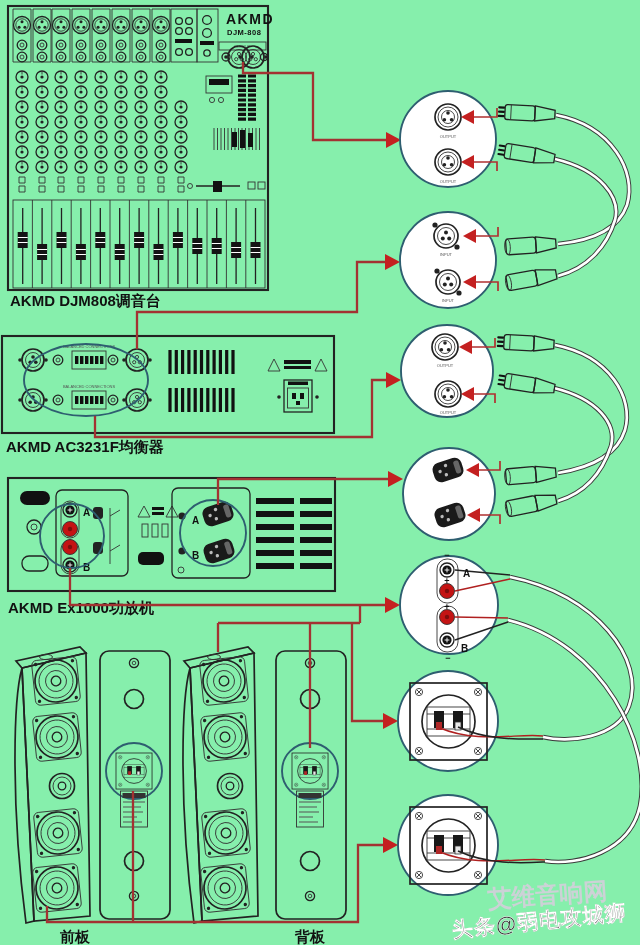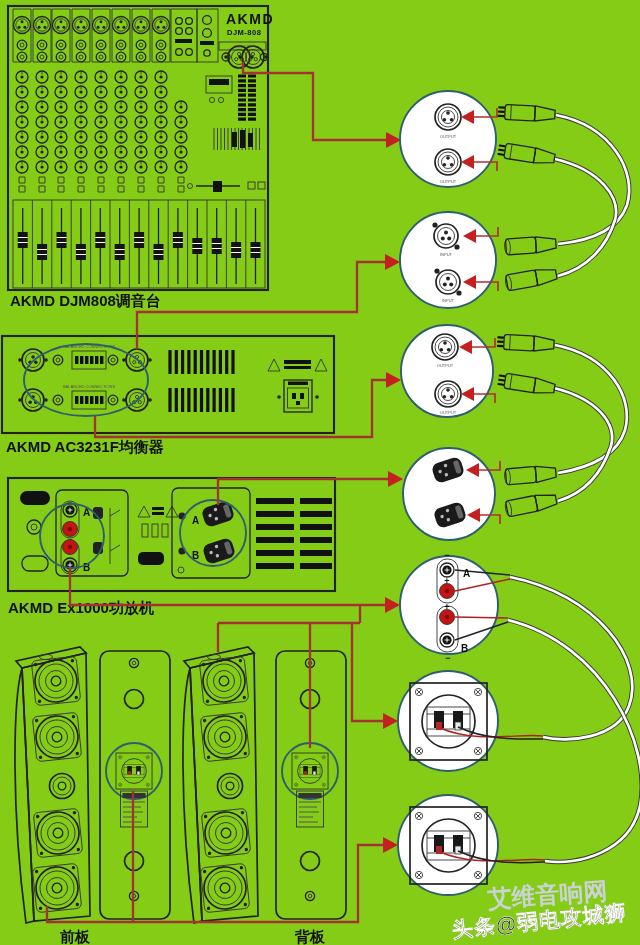--- a/index.html
+++ b/index.html
@@ -1,16 +1,16 @@
 <!DOCTYPE html>
 <html><head>
 <meta charset="utf-8">
 <style>
   html,body{margin:0;padding:0;background:#fff;}
-  .stage{position:relative;width:640px;height:945px;background:#84cc16;overflow:hidden;
+  .stage{position:relative;width:640px;height:945px;background:#86efac;overflow:hidden;
          font-family:"Liberation Sans",sans-serif;}
   svg{position:absolute;left:0;top:0;}
   .ln{fill:none;stroke:#222;stroke-width:1.3}
   .ln15{fill:none;stroke:#222;stroke-width:1.7}
   .ln2{fill:none;stroke:#222;stroke-width:2.1}
   .thin{fill:none;stroke:#333;stroke-width:0.9}
   .red{stroke:#a33232;stroke-width:2.3;fill:none}
   .redthin{stroke:#b03030;stroke-width:1.7;fill:none}
   .arrow{fill:#c42020;stroke:none}
   .blue{fill:#fff;stroke:#2e5e70;stroke-width:1.9}

